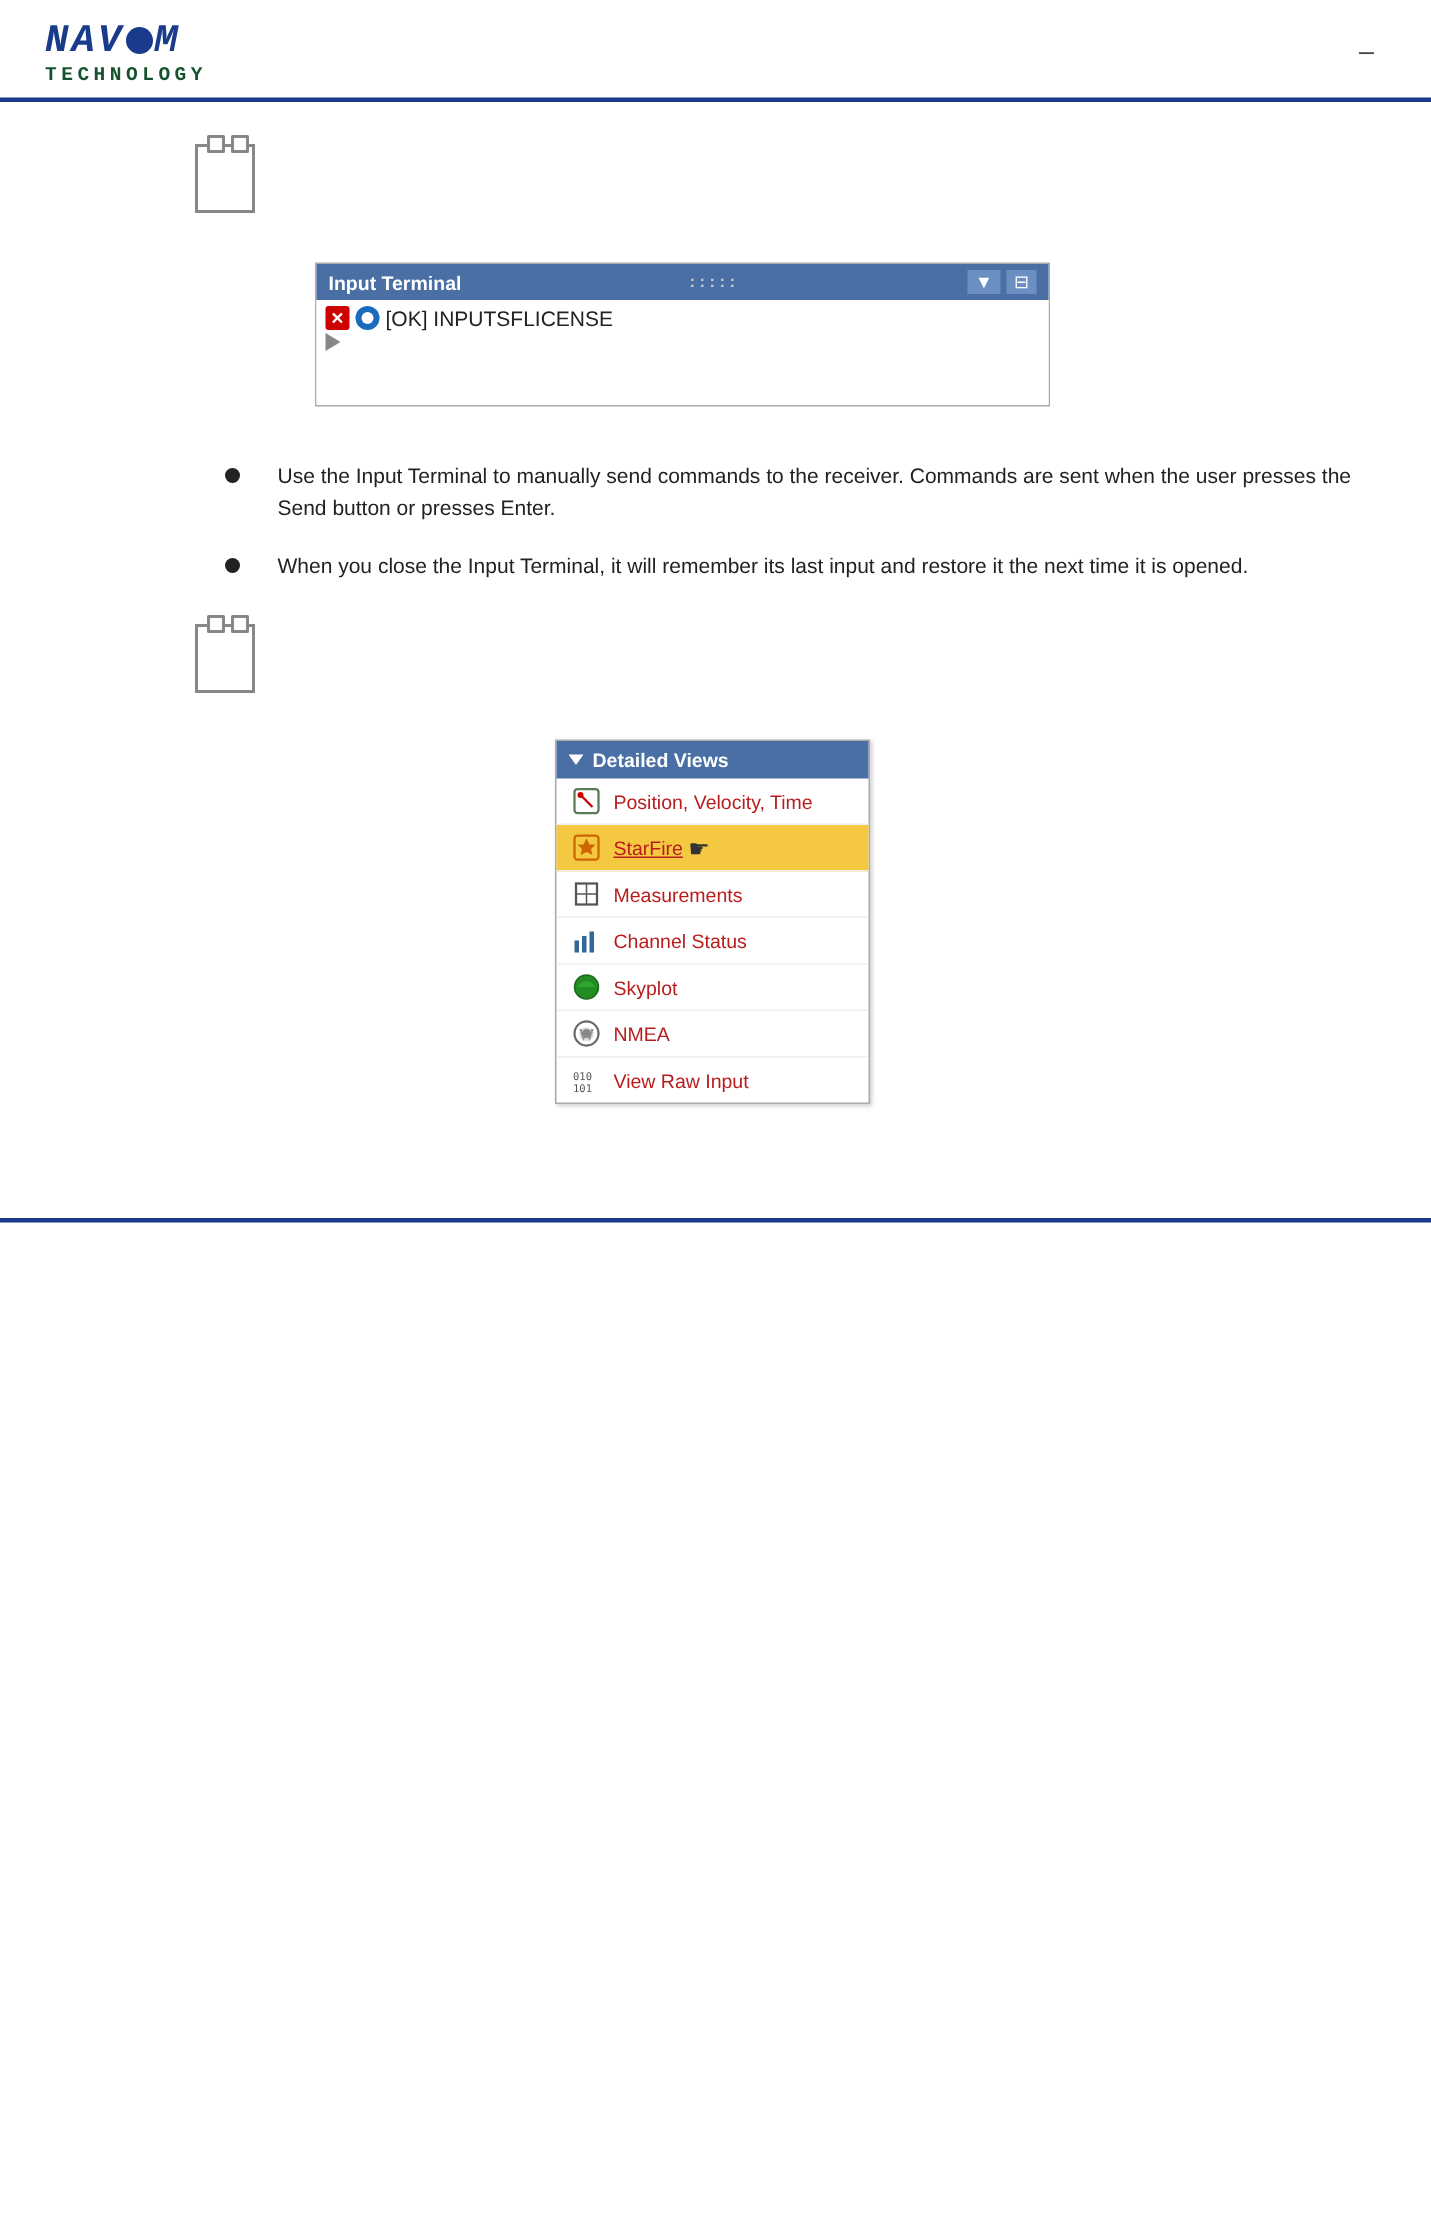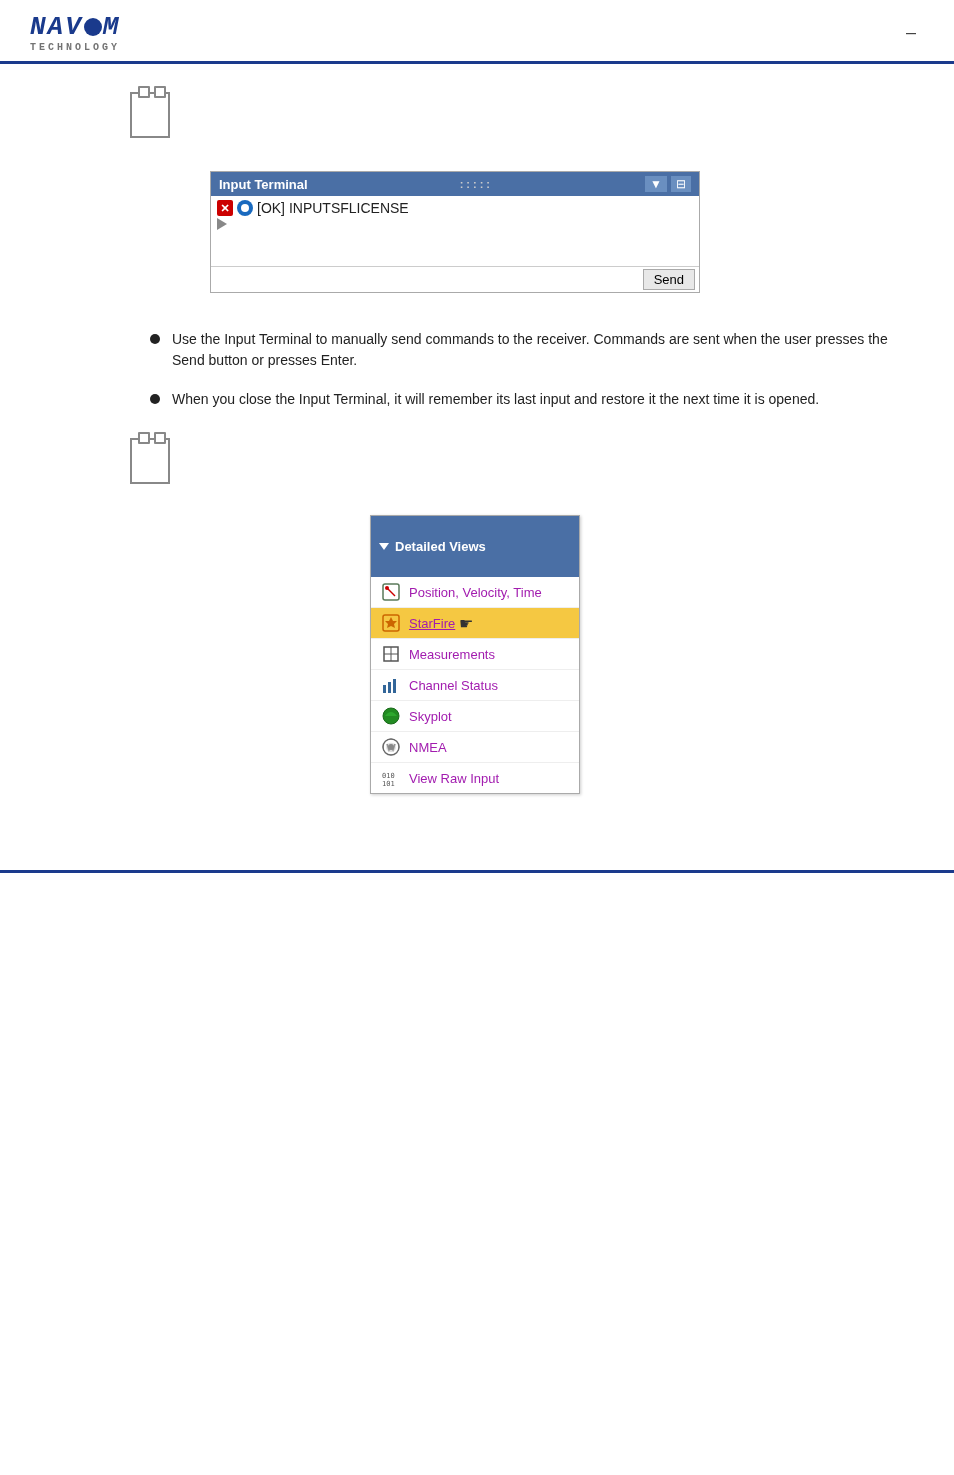--- a/index.html
+++ b/index.html
@@ -36,23 +36,23 @@
       display: inline-block;
       width: 18px;
       height: 18px;
       background: #1a3a8c;
       border-radius: 50%;
       margin: 0 1px;
       position: relative;
       top: 2px;
     }
     .logo-tech {
-      font-size: 10px;
+      font-size: 13px;
       font-weight: bold;
-      color: #737373;
+      color: #14532d;
       letter-spacing: 3px;
     }
     .header-minimize {
       font-size: 18px;
       color: #444;
       cursor: pointer;
       padding: 2px 8px;
     }
     .header-divider {
       height: 3px;
@@ -208,21 +208,21 @@
     }
 
     
     .bullet-list {
       margin: 14px 0 14px 120px;
       list-style: none;
     }
     .bullet-list li {
       display: flex;
       align-items: flex-start;
-      gap: 12px;
+      gap: 25px;
       margin-bottom: 18px;
       font-size: 14px;
       line-height: 1.5;
     }
     .bullet-dot {
       width: 10px;
       height: 10px;
       background: #222;
       border-radius: 50%;
       margin-top: 5px;
@@ -268,42 +268,42 @@
       width: 210px;
     }
     .detailed-views-panel {
       border: 1px solid #aaa;
       background: #fff;
       box-shadow: 1px 1px 3px rgba(0,0,0,0.2);
     }
     .dv-header {
       background: #4a6fa5;
       color: #fff;
-      padding: 23px 8px;
+      padding: 5px 8px;
       font-size: 13px;
       font-weight: bold;
       display: flex;
       align-items: center;
       gap: 6px;
     }
     .dv-header-arrow {
       width: 0;
       height: 0;
       border-left: 5px solid transparent;
       border-right: 5px solid transparent;
       border-top: 7px solid #fff;
     }
     .dv-item {
       display: flex;
       align-items: center;
       gap: 8px;
       padding: 5px 10px;
       cursor: pointer;
       font-size: 13px;
-      color: #a21caf;
+      color: #b91c1c;
       border-bottom: 1px solid #eee;
     }
     .dv-item:last-child { border-bottom: none; }
     .dv-item.highlighted {
       background: #f5c842;
     }
     .dv-icon {
       width: 20px;
       height: 20px;
       flex-shrink: 0;
@@ -371,24 +371,20 @@
       </div>
       <div class="terminal-body">
         <div class="terminal-row">
           <div class="icon-x">✕</div>
           <div class="icon-circle-blue"></div>
           <span>[OK] INPUTSFLICENSE</span>
         </div>
         <div class="terminal-row">
           <div class="icon-arrow-right"></div>
         </div>
-      </div>
-      <div class="terminal-input-row">
-        <input class="terminal-input" type="text" placeholder="" style="">
-        <button class="terminal-send-btn">Send</button>
       </div>
     </div>
   </div>
 
   
   <ul class="bullet-list">
     <li>
       <div class="bullet-dot"></div>
       <span>Use the Input Terminal to manually send commands to the receiver. Commands are sent when the user presses the Send button or presses Enter.</span>
     </li>

